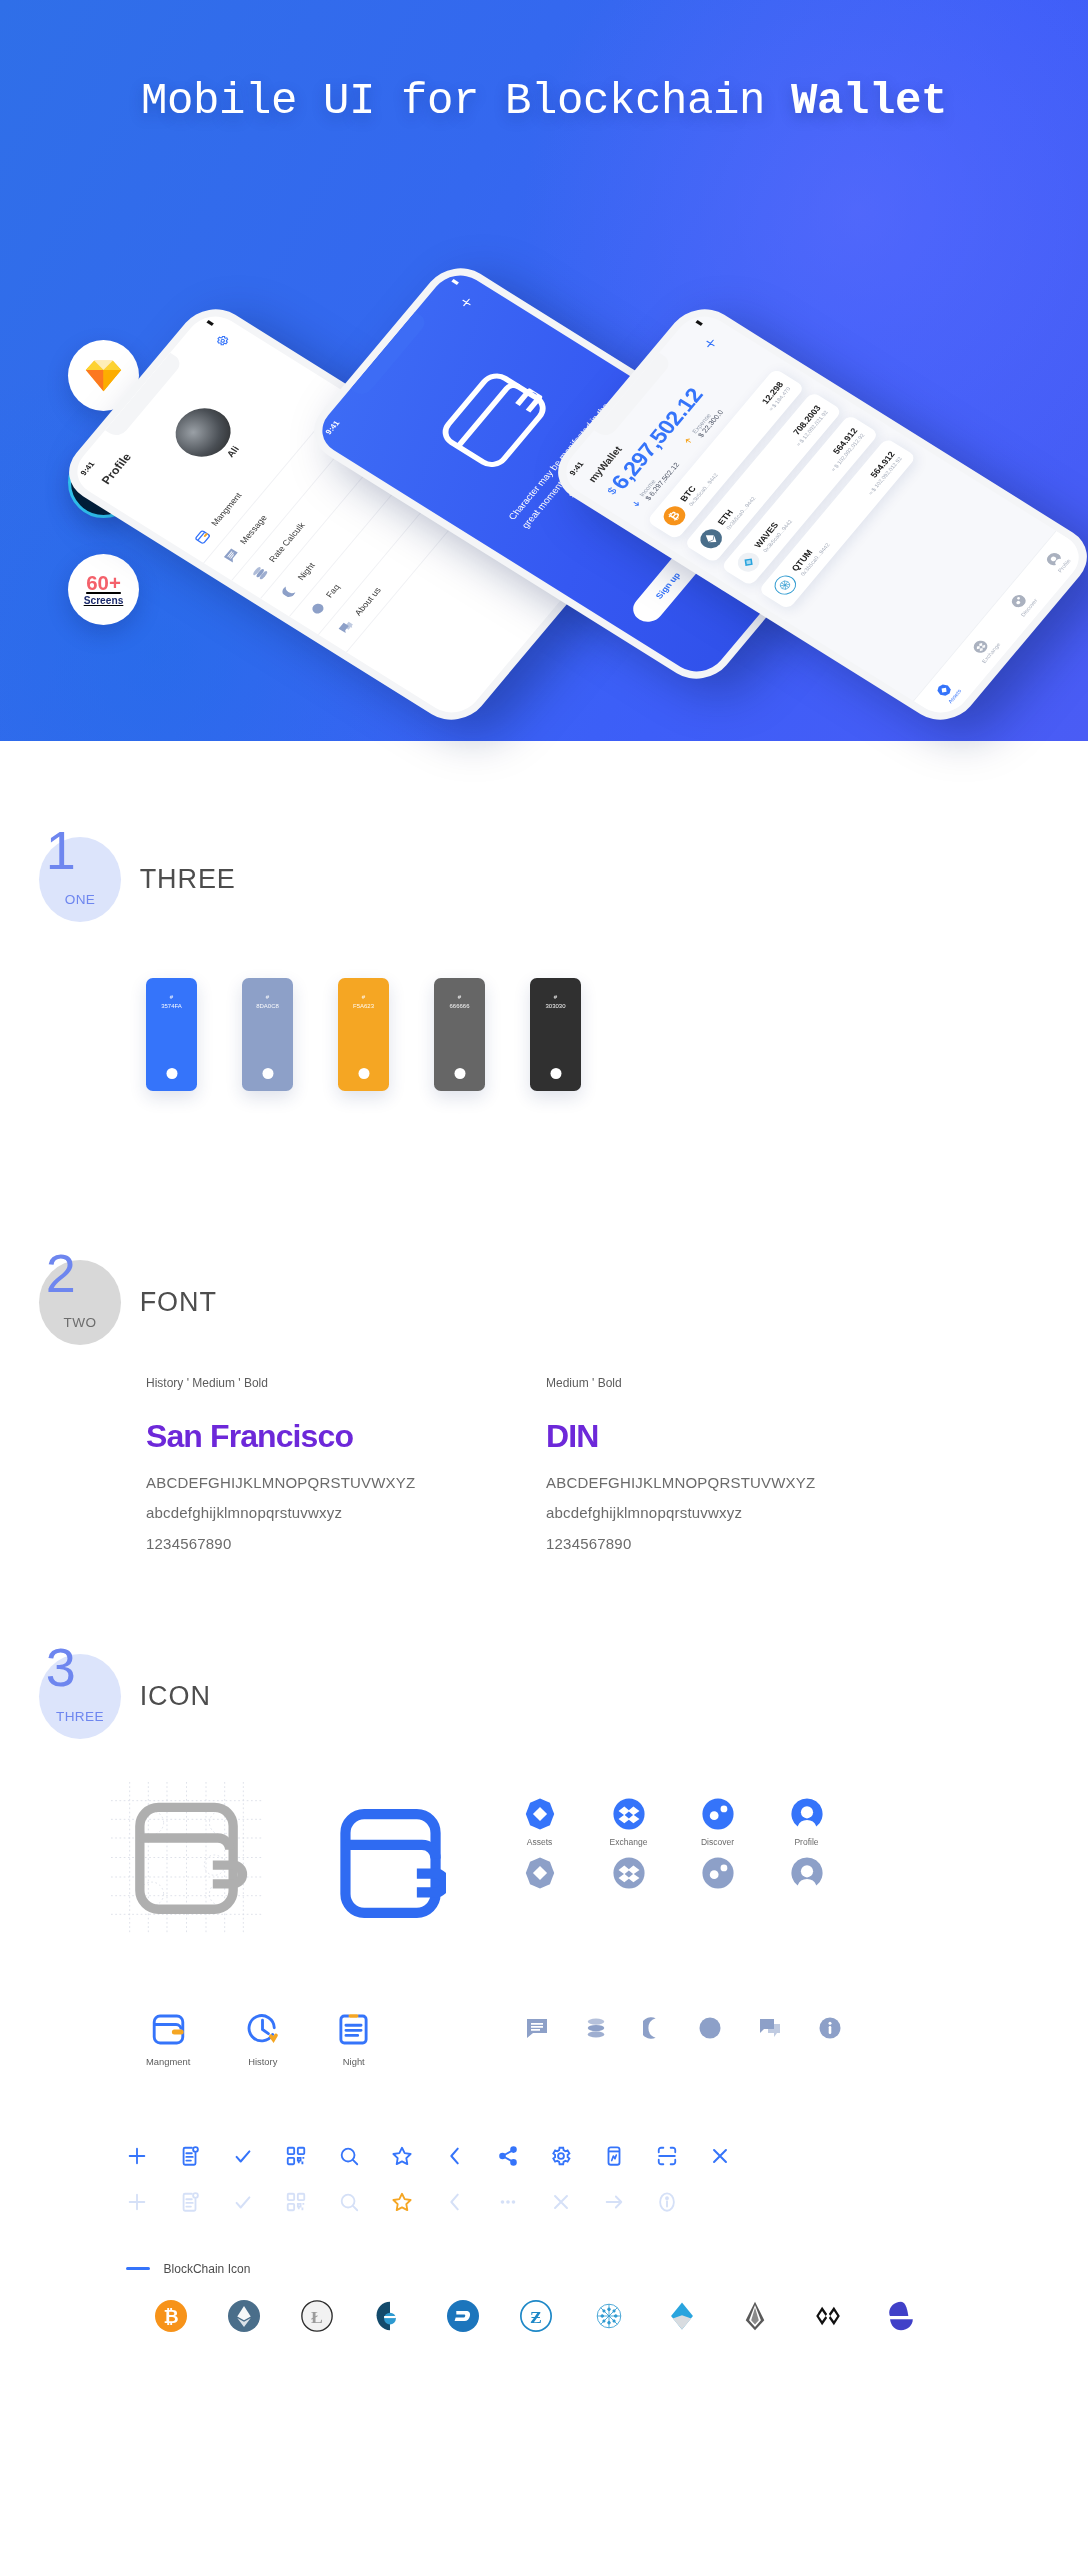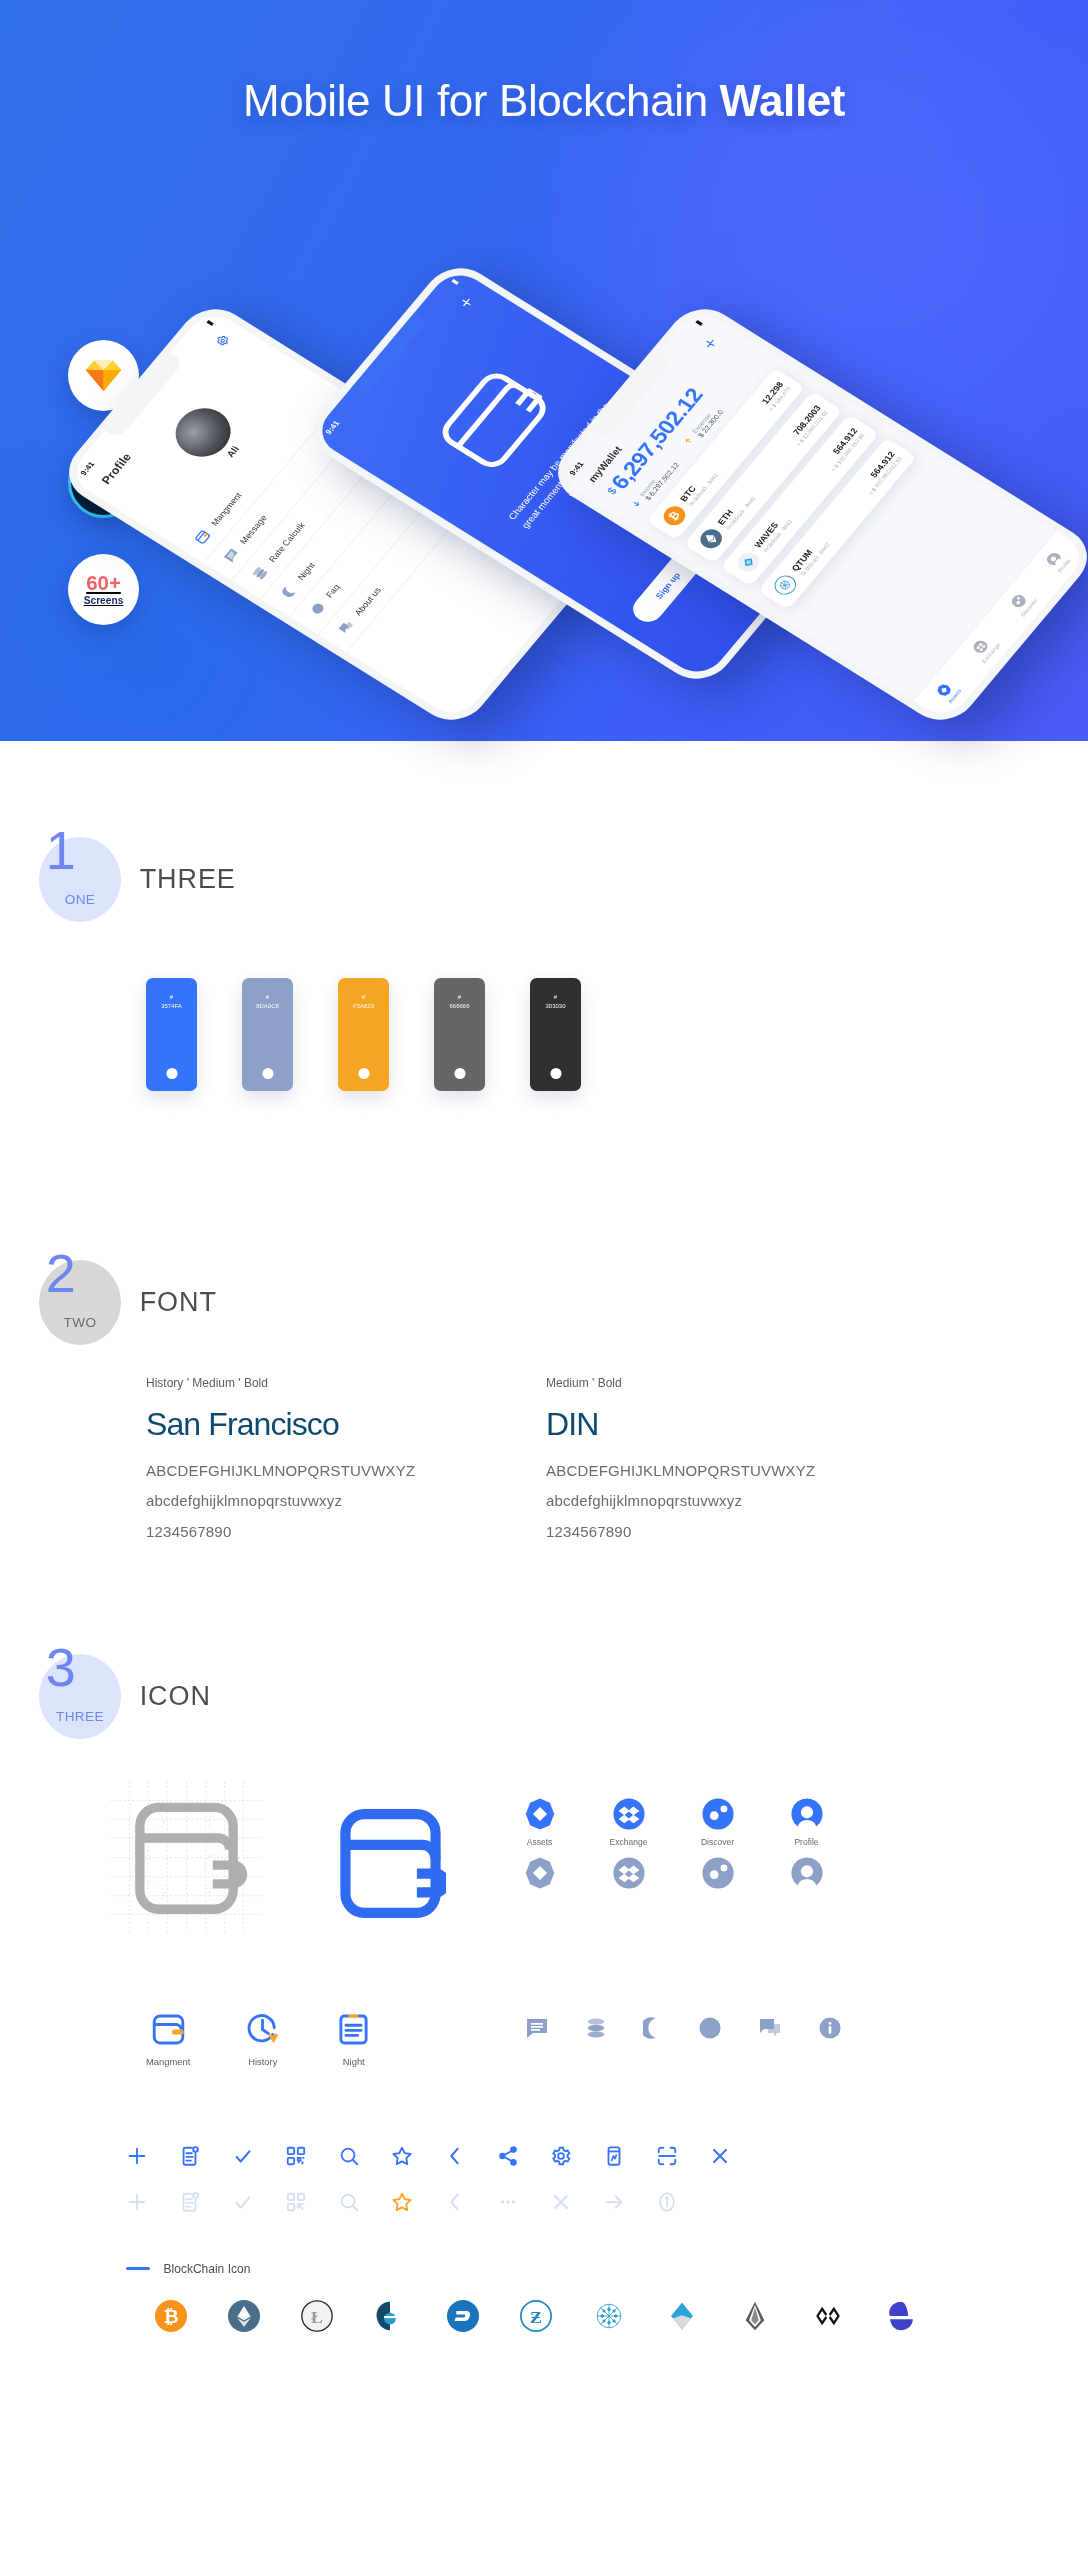--- a/index.html
+++ b/index.html
@@ -31,20 +31,21 @@
     width: 680px; height: 680px; border-radius: 50%;
     background: radial-gradient(circle, rgba(30,110,230,.45) 0%, rgba(30,110,230,0) 65%);
   }
 
   .hero-title {
     position: absolute; left: 0; right: 0; top: 77px;
     text-align: center; color: #ffffff;
     font-size: 44px; line-height: 1.1; letter-spacing: -0.4px;
     text-shadow: 0 5.1px 13.6px rgba(15,40,120,.30);
     white-space: nowrap;
+    font-family: Liberation Mono, monospace;
   }
   .hero-title .bold { font-weight: 700; }
   .hero-title .light { font-weight: 400; }
 
   .uikit-badge {
     position: absolute; right: 183px; top: 185px;
     width: 211px; height: 94px;
     background: #ffffff; border-radius: 12px;
     box-shadow: 0 10.2px 29px rgba(10,30,100,.22);
     display: flex; align-items: center; justify-content: center;
@@ -203,21 +204,21 @@
   .swatch .hash { color: #fff; font-size: 6px; line-height: 1.45; text-align: center; opacity: .95; }
   .swatch .dot {
     position: absolute; bottom: 12px; left: 50%; transform: translateX(-50%);
     width: 11px; height: 11px; border-radius: 50%; background: #fff;
   }
 
   
   .font-cols { display: flex; padding-left: 146px; margin-top: 31px; gap: 0; }
   .font-col { width: 400px; }
   .font-weights { font-size: 12px; color: #5c5c5c; }
-  .font-name { font-size: 32px; font-weight: 400; color: #0c4a6e; margin-top: 16px; letter-spacing: -0.9px; }
+  .font-name { font-size: 32px; font-weight: 700; color: #6d28d9; margin-top: 28px; letter-spacing: -0.9px; }
   .font-sample { font-size: 15px; color: #6b6b6b; margin-top: 18.7px; letter-spacing: 0.2px; }
   .font-sample + .font-sample { margin-top: 13.6px; }
 
   
   .icon-big-row { display: flex; align-items: flex-start; padding-left: 111px; margin-top: 43px; gap: 73px; }
   .grid-box { position: relative; width: 151px; height: 151px; }
   .grid-lines { position: absolute; inset: 0; }
 
   .nav-icons { display: flex; gap: 48px; }
   .nav-col { width: 41px; display: flex; flex-direction: column; align-items: center; gap: 6px; }

